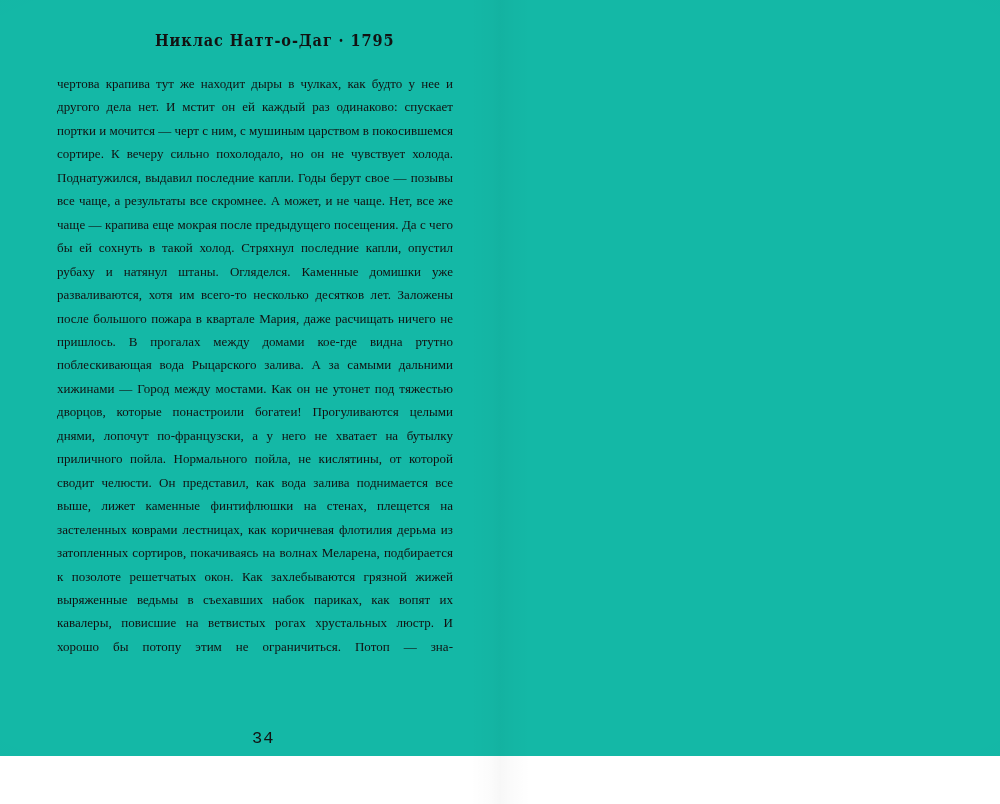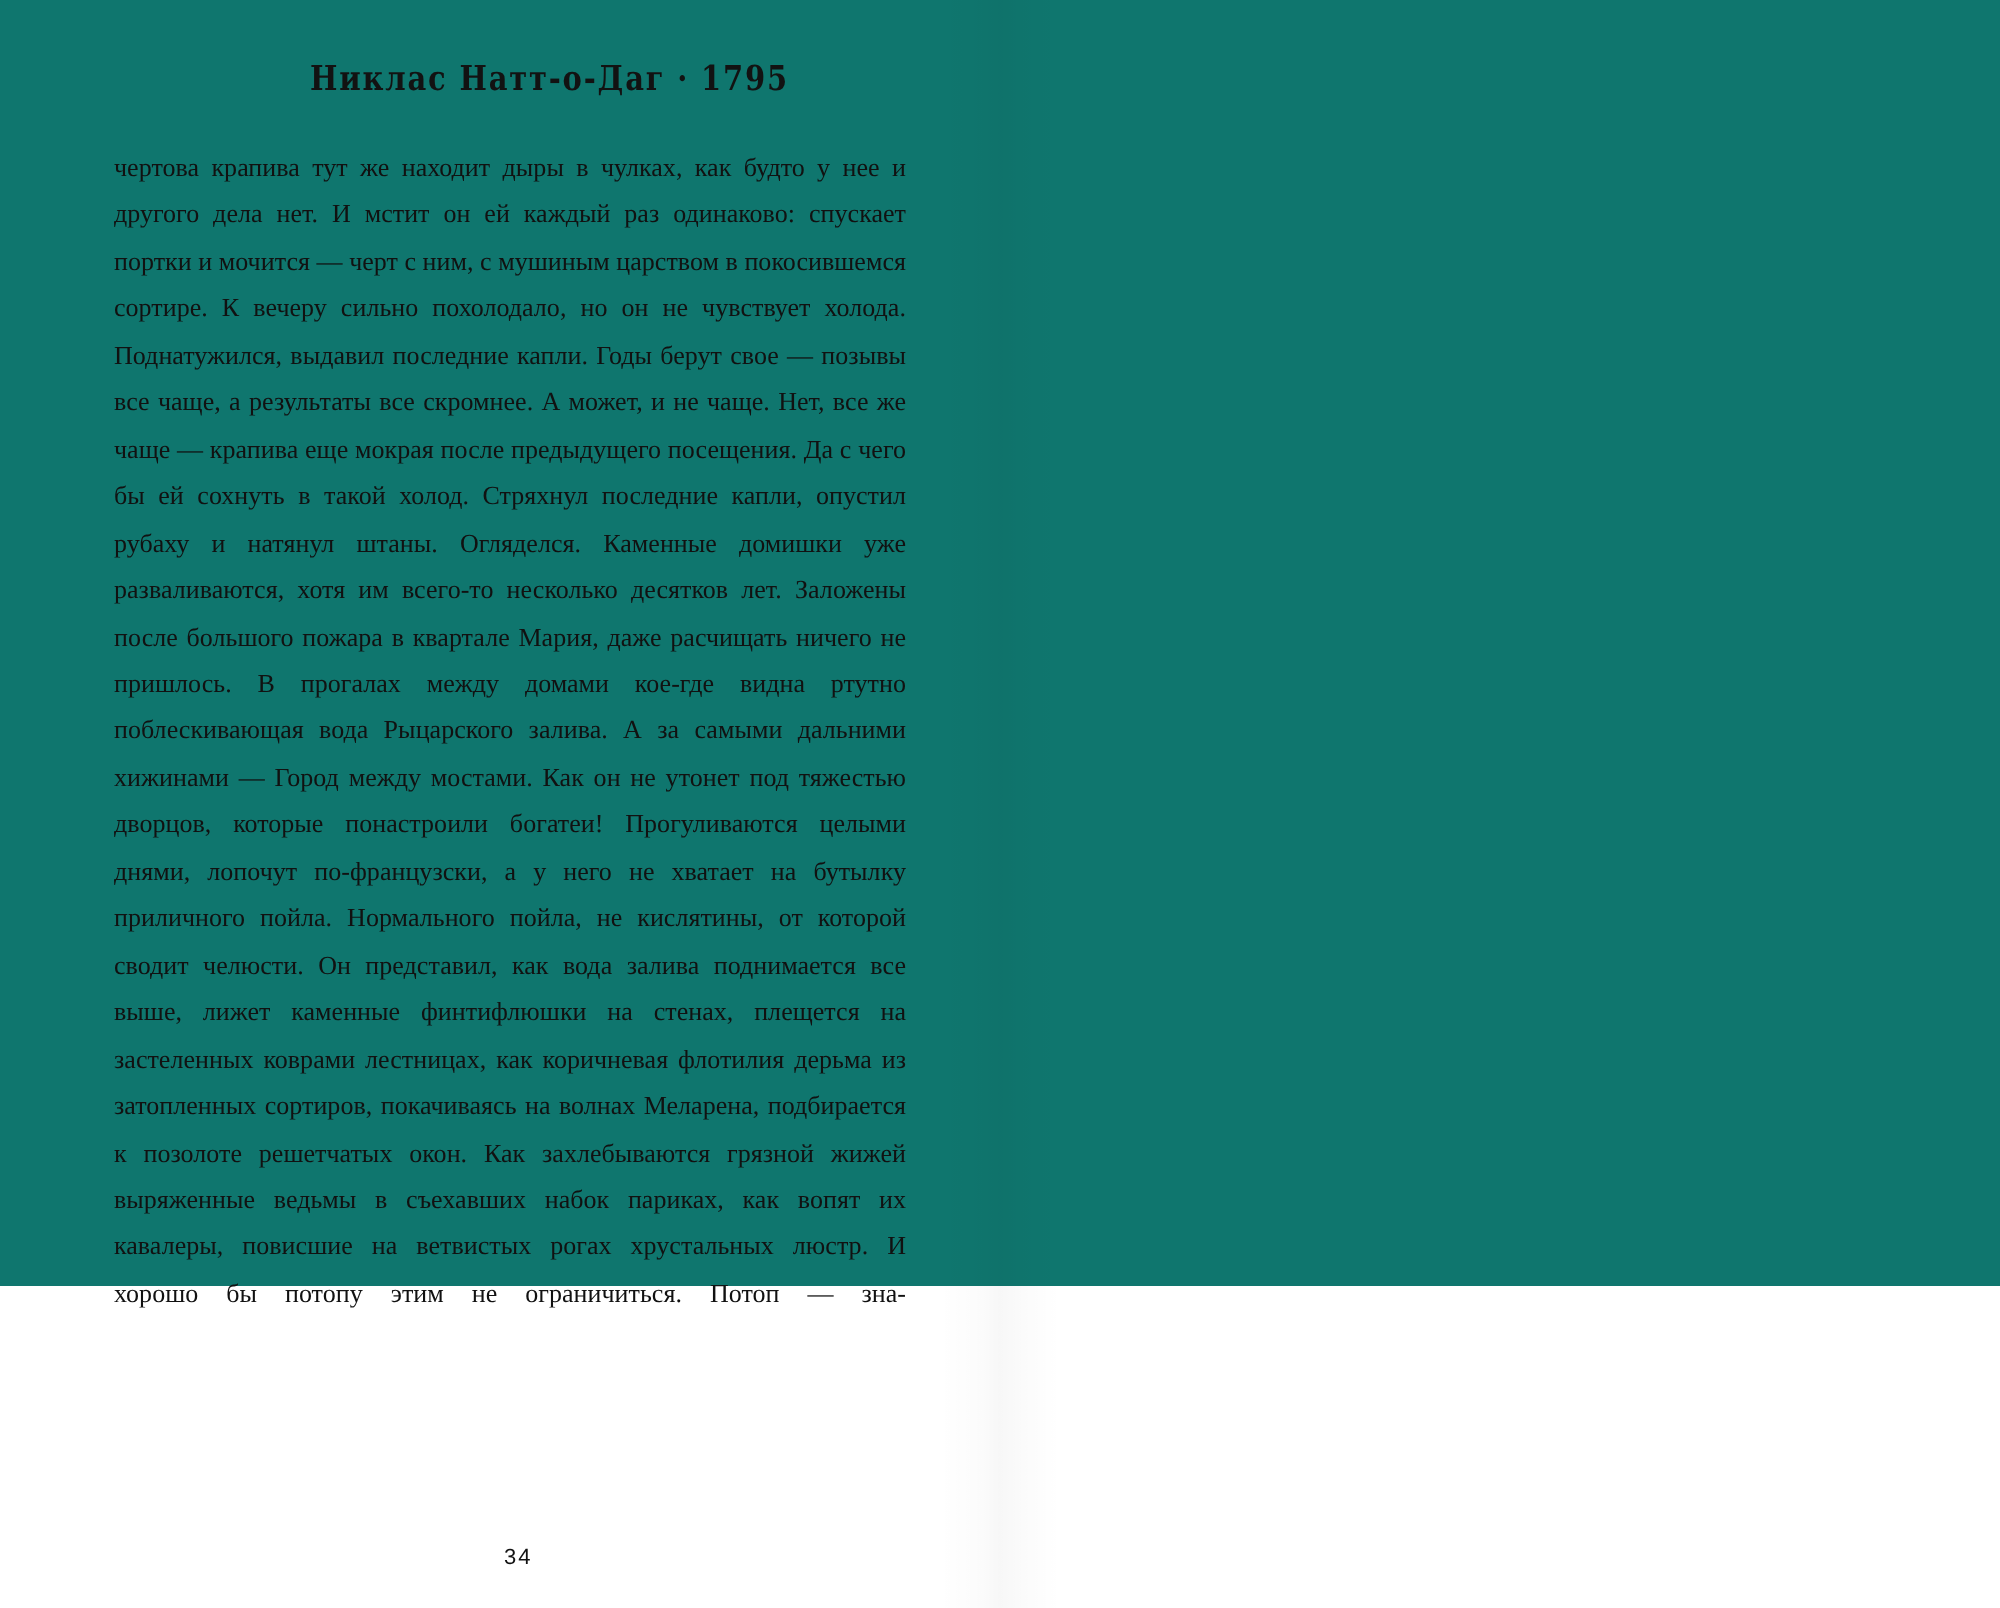--- a/index.html
+++ b/index.html
@@ -13,22 +13,22 @@
     height: 804px;
     overflow: hidden;
     font-family: "Liberation Serif", "DejaVu Serif", serif;
     color: #0d0d0d;
     -webkit-font-smoothing: antialiased;
   }
 
   .spread {
     position: relative;
     width: 1000px;
-    height: 643px;
-    background: #0f766e;
+    height: 756px;
+    background: #14b8a6;
   }
 
   
   .gutter-shade {
     position: absolute;
     top: 0;
     left: 470px;
     width: 60px;
     height: 804px;
     background: linear-gradient(to right,
@@ -95,25 +95,24 @@
     text-indent: 0;
   }
 
   
   .column p { text-align-last: left; }
   .column p.flush { text-align-last: justify; }
 
   
   .folio {
     position: absolute;
-    font-family: Liberation Sans, sans-serif;
-    font-size: 11px;
+    font-family: Liberation Mono, monospace;
+    font-size: 17px;
     color: #121212;
     letter-spacing: 1px;
-    margin-top: 44px;
   }
   .folio-left  { top: 729px; left: 252px; }
 </style>
 </head>
 <body>
 
 <div class="spread">
 
   <div class="paper-tint"></div>
   <div class="gutter-shade"></div>

